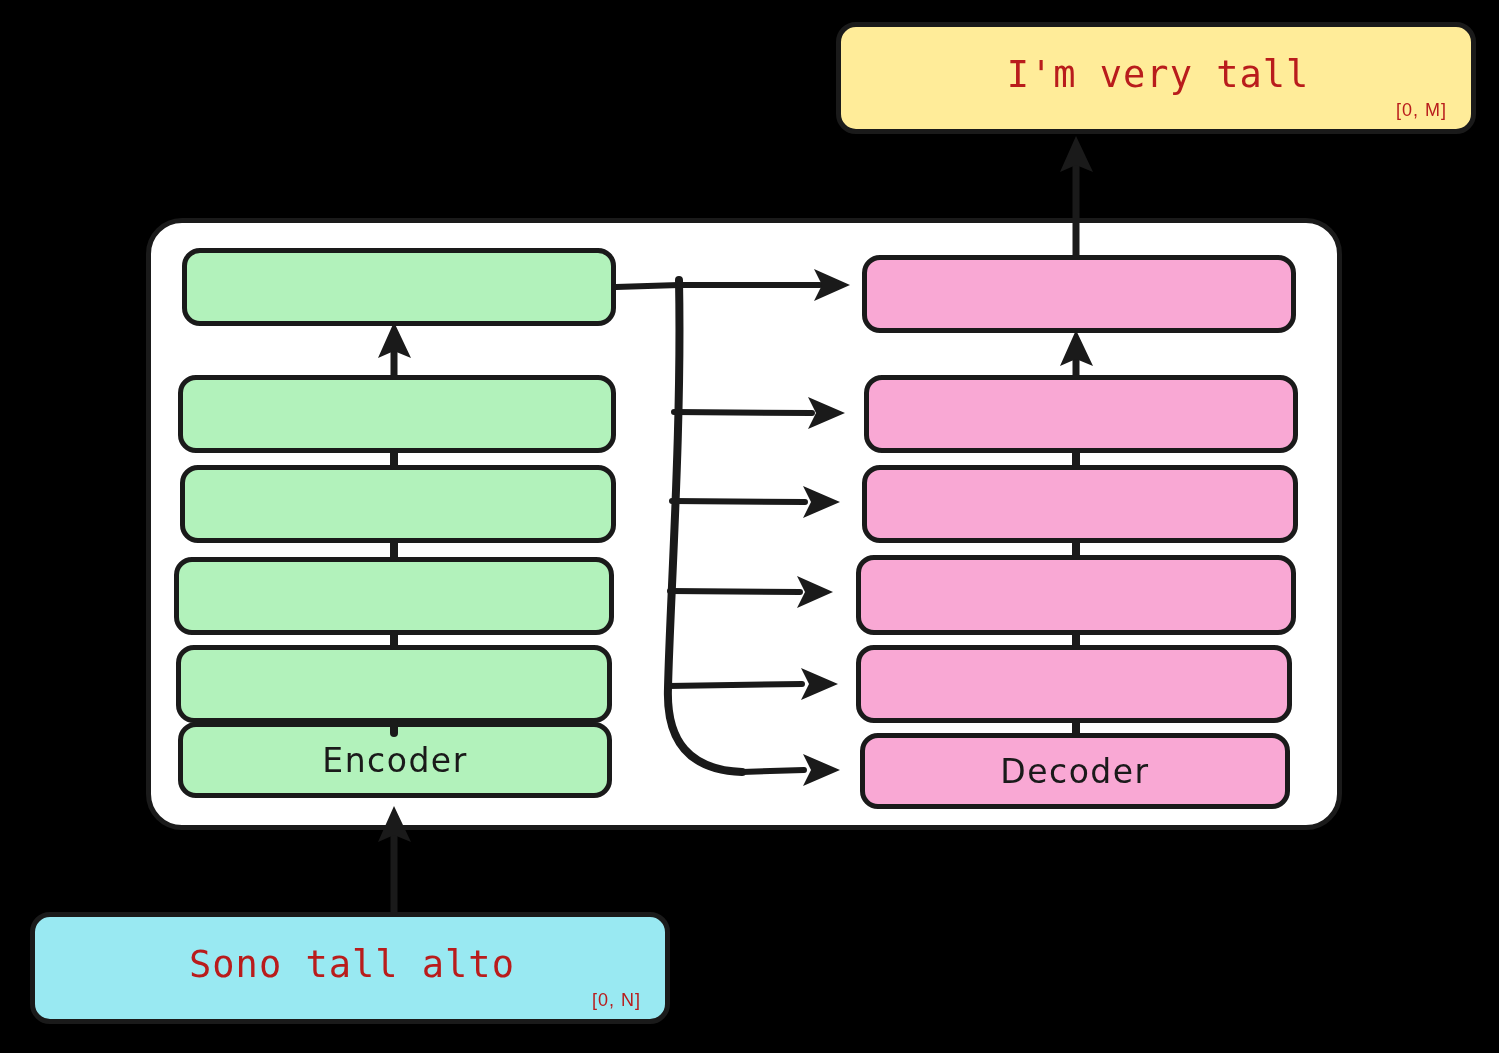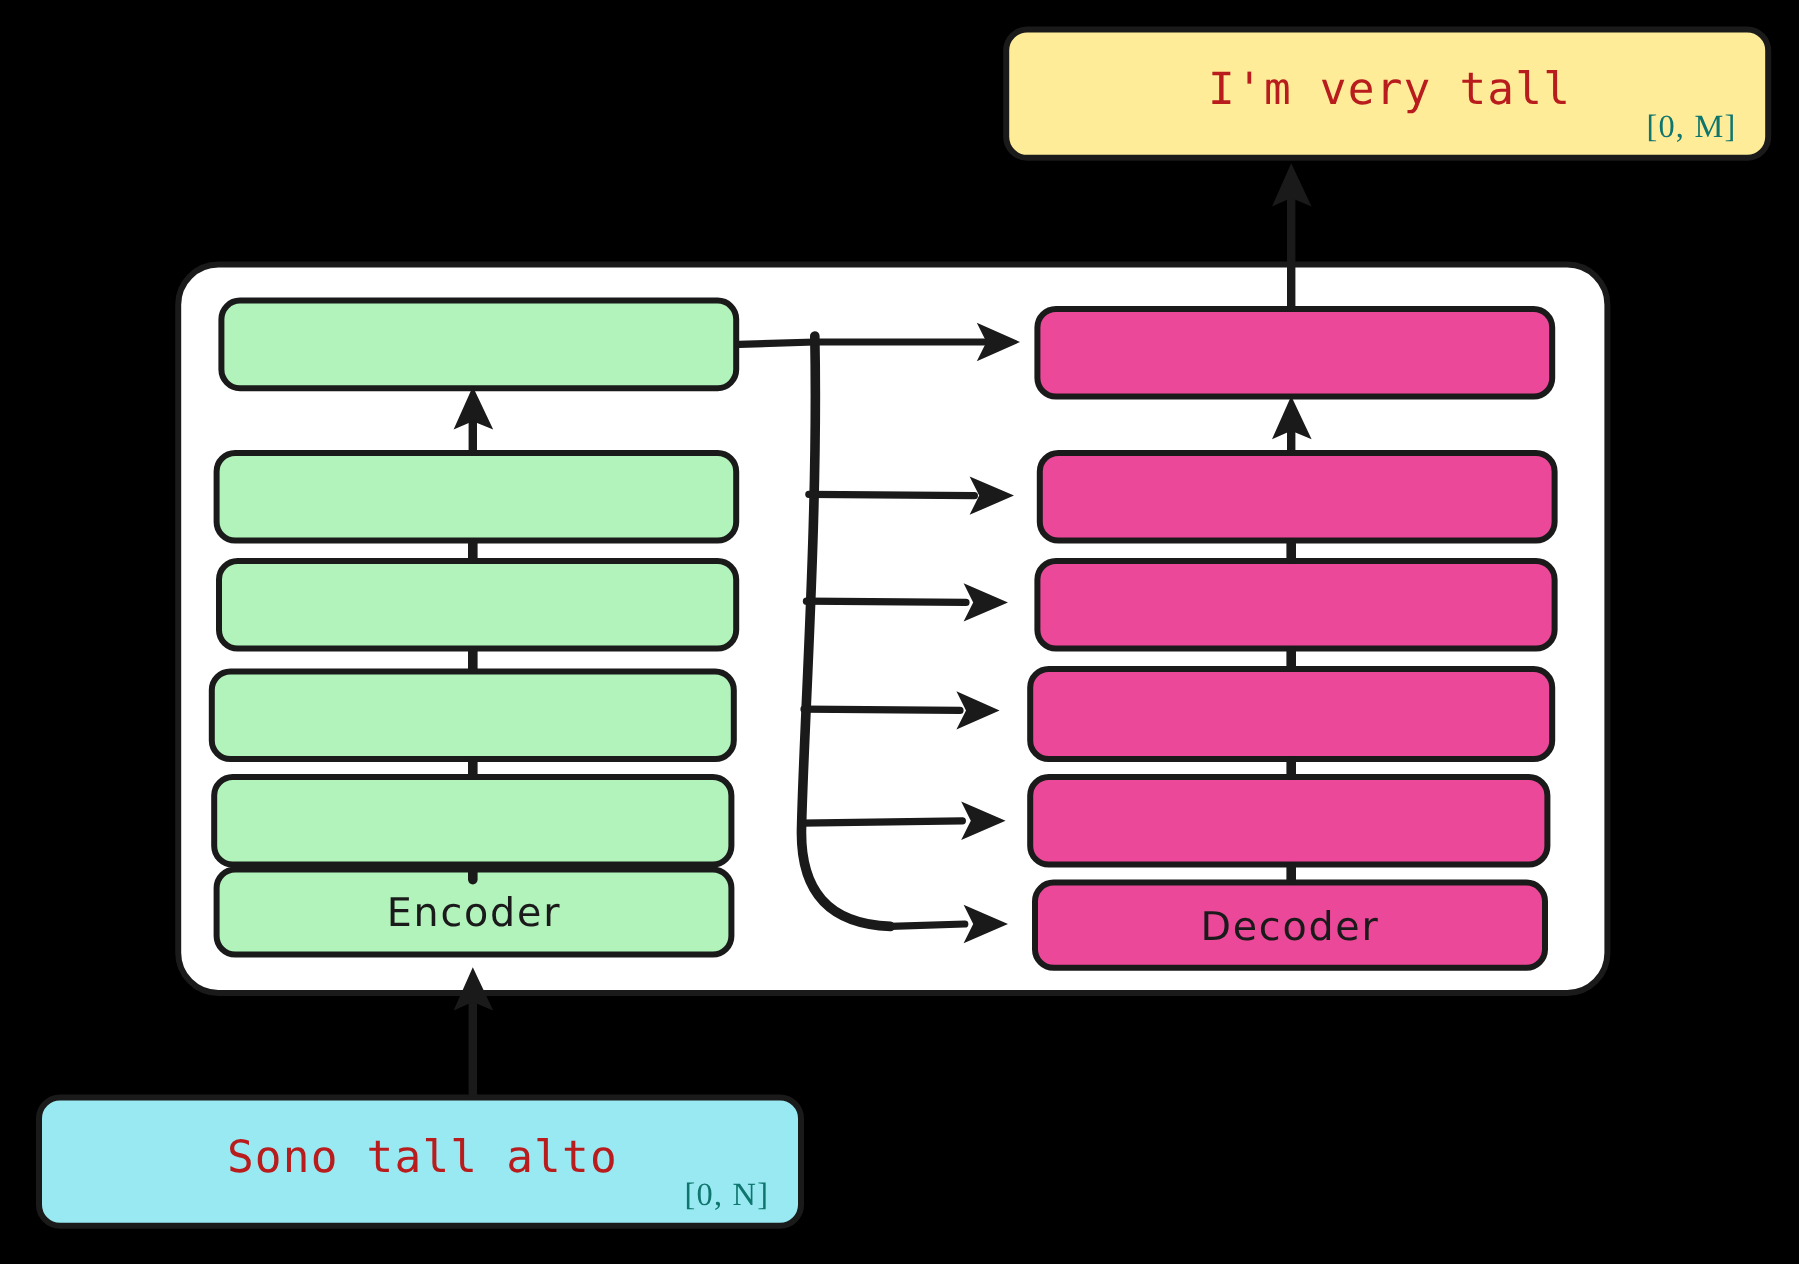--- a/index.html
+++ b/index.html
@@ -39,21 +39,21 @@
   .layer {
     position: absolute;
     box-sizing: border-box;
     border: 5px solid #1a1a1a;
     border-radius: 18px;
     display: flex;
     align-items: center;
     justify-content: center;
   }
   .layer.enc { background: #b2f2bb; }
-  .layer.dec { background: #ec4899; }
+  .layer.dec { background: #f9a8d4; }
 
   .layer-label {
     font-family: "DejaVu Sans", sans-serif;
     font-size: 33px;
     color: #1a1a1a;
     letter-spacing: 1.5px;
   }
 
   
   .io-box {
@@ -74,23 +74,23 @@
     text-align: center;
     font-family: "DejaVu Sans Mono", monospace;
     font-size: 37px;
     color: #b91c1c;
     letter-spacing: 1px;
   }
   .io-sub {
     position: absolute;
     right: 24px;
     bottom: 8px;
-    font-family: Liberation Serif, serif;
-    font-size: 27px;
-    color: #0f766e;
+    font-family: Liberation Sans, sans-serif;
+    font-size: 18px;
+    color: #b91c1c;
     letter-spacing: 1px;
   }
 
   
   #wires {
     position: absolute;
     left: 0; top: 0;
     width: 1499px;
     height: 1053px;
     pointer-events: none;

